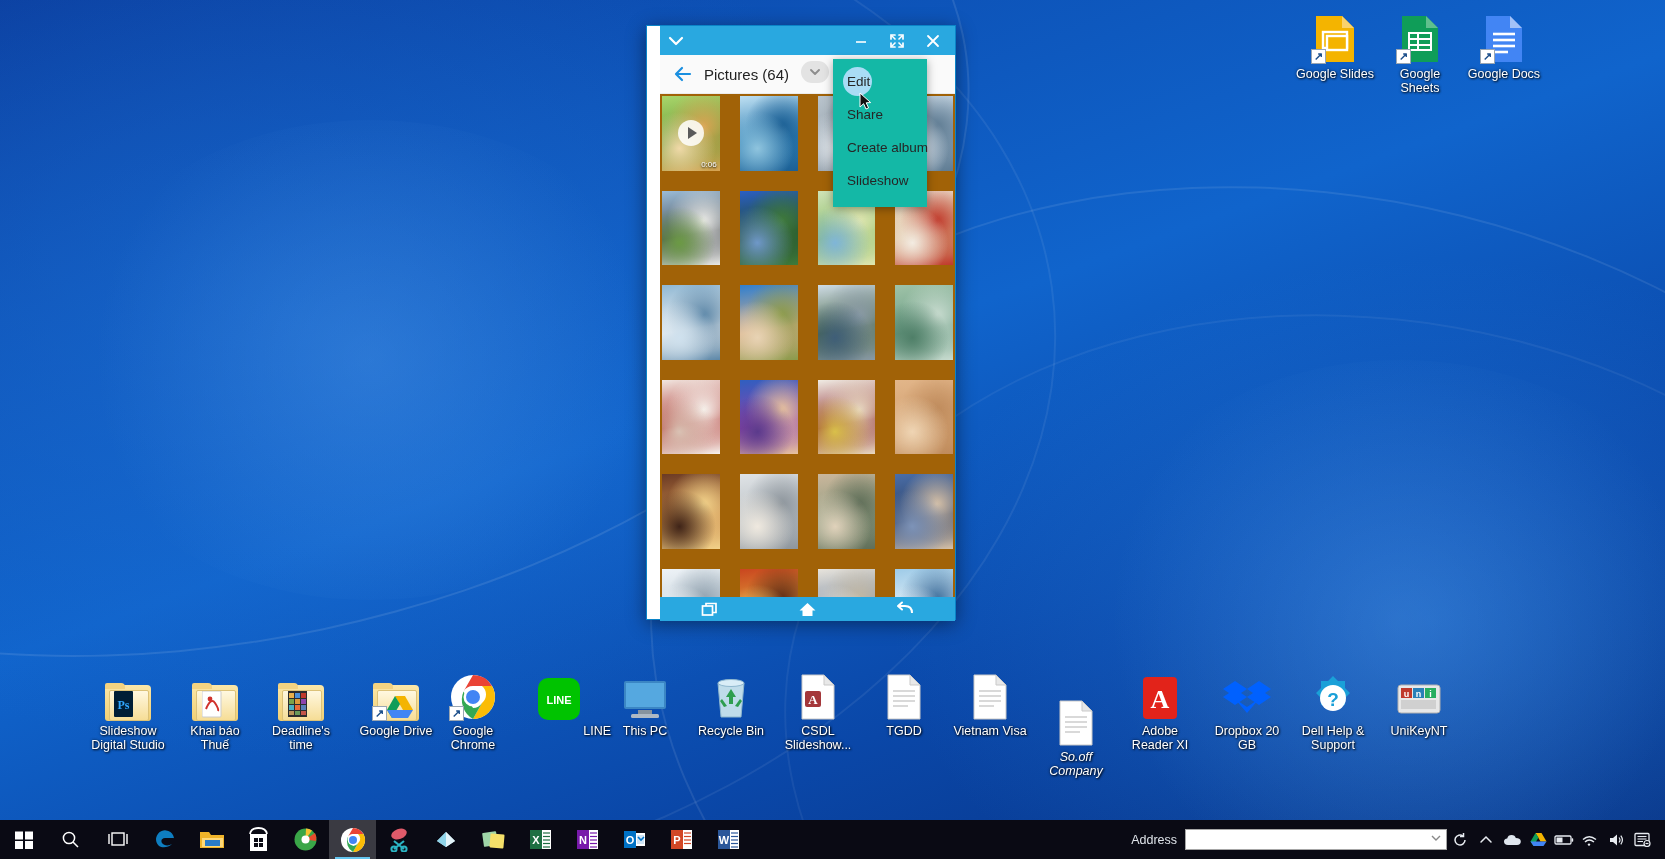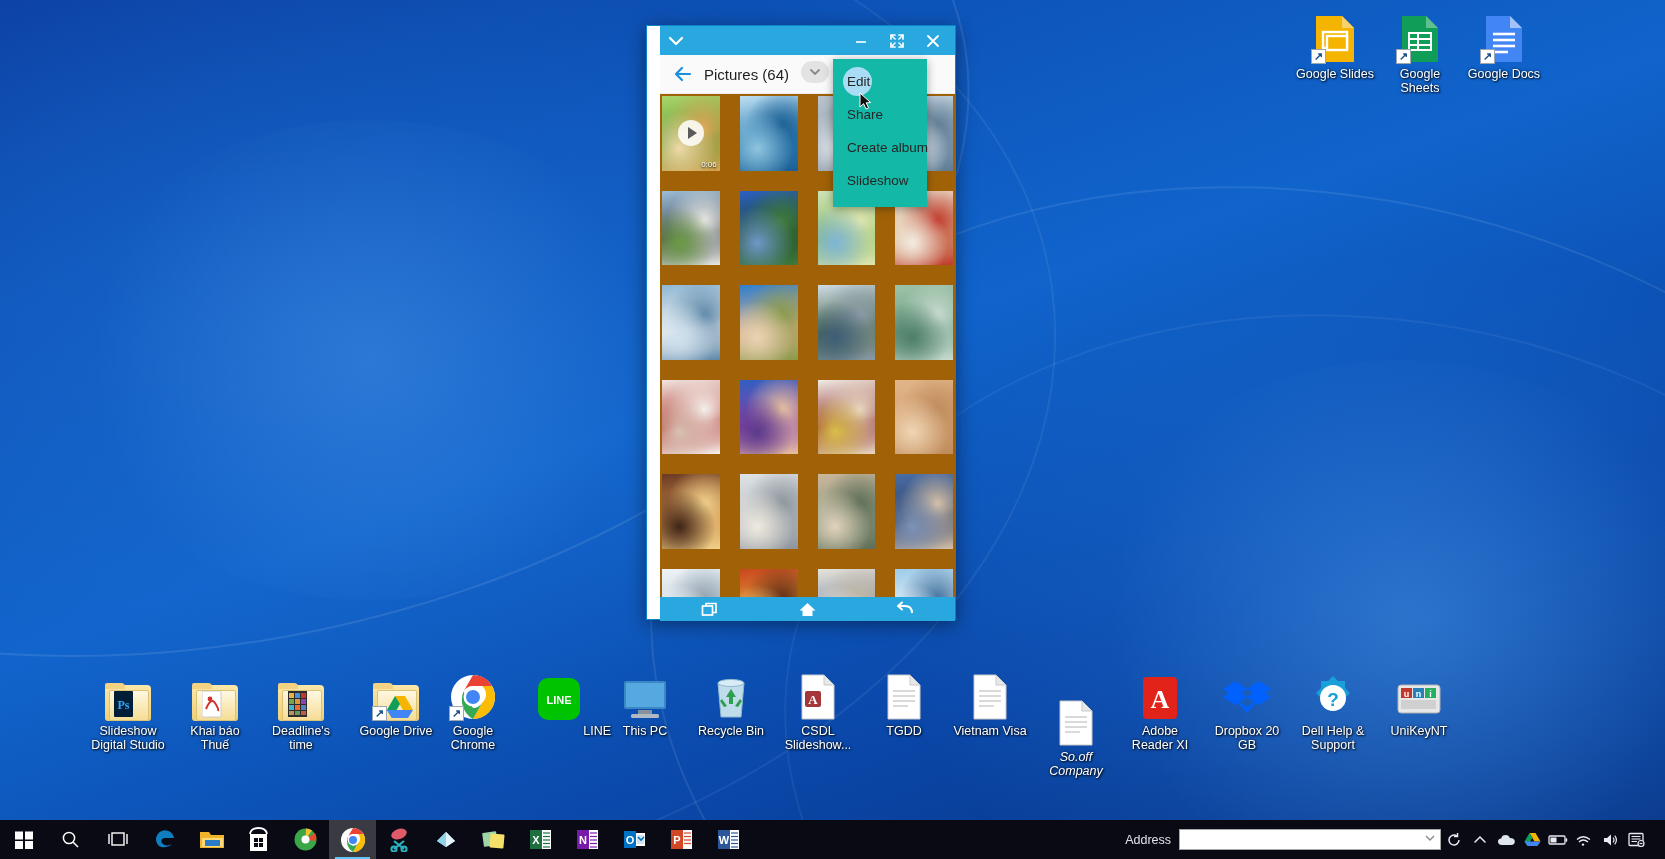--- a/index.html
+++ b/index.html
@@ -169,21 +169,21 @@
     width: 47px; height: 39px; display: flex; align-items: center;
     justify-content: center; cursor: pointer; position: relative;
   }
   .tb-item.active { background: #3a3a42; }
   .tb-item.active::after {
     content: ""; position: absolute; left: 6px; right: 6px; bottom: 0;
     height: 2px; background: #63c5f0;
   }
   #tray {
     margin-left: auto; display: flex; align-items: center; height: 39px;
-    padding-right: 16px; gap: 0;
+    padding-right: 10px; gap: 0;
   }
   #address-label {
     color: #dfe4ea; font-size: 12.5px; margin-right: 8px;
     font-family: "Liberation Sans", sans-serif;
   }
   #address-input {
     width: 262px; height: 21px; background: #fff; border: 1px solid #a6a6a6;
     display: flex; align-items: center; padding: 0 4px; font-size: 12px;
   }
   #address-input input {

